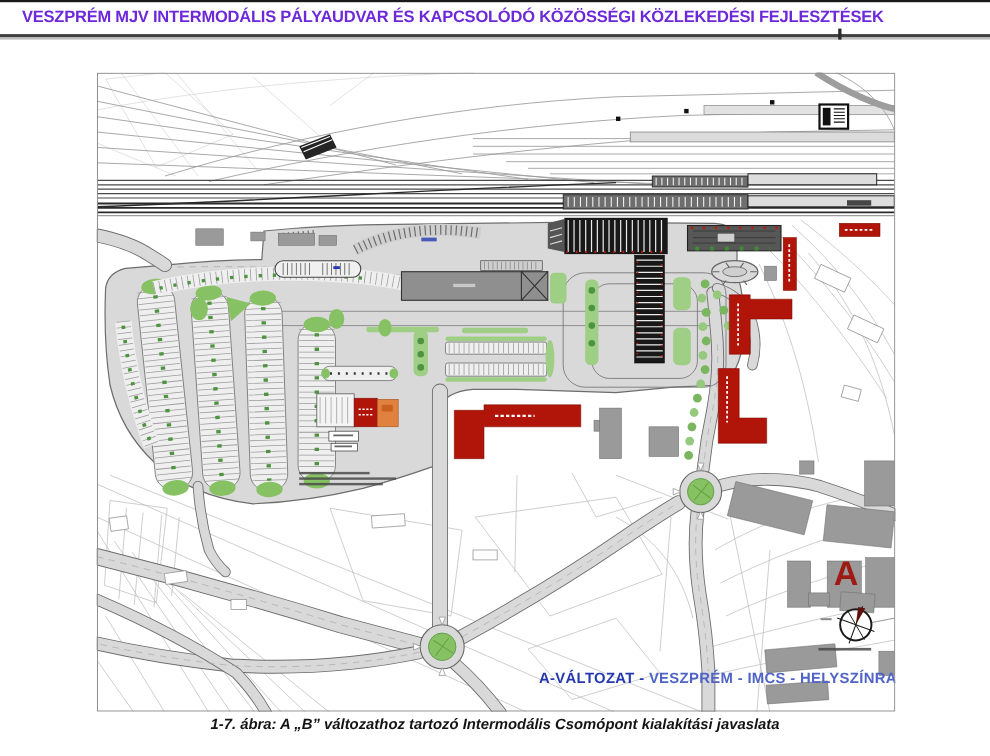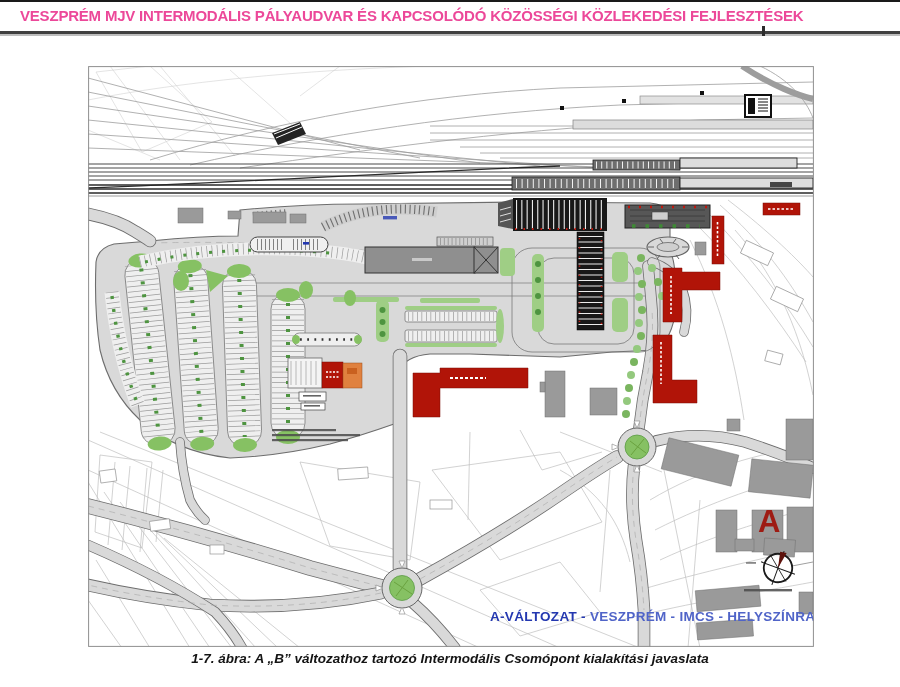--- a/index.html
+++ b/index.html
@@ -5,21 +5,21 @@
   :root{
     --c-red:#b11408; --c-orange:#e0813f; --c-green:#86c163; --c-green_light:#9fce85;
     --c-tree:#4e9440; --c-road:#d9d9d9; --c-label_blue:#2438b0; --c-label_blue2:#5064c8;
     --c-marker:#9e1b13;
   }
   html,body{margin:0;padding:0;background:#fff;width:900px;height:687px;overflow:hidden;
     font-family:"Liberation Sans",sans-serif;}
   .page{position:relative;width:900px;height:687px;background:#fff;}
   .topline{position:absolute;left:0;top:0;width:900px;height:2px;background:#1a1a1a;}
   .doc-title{position:absolute;left:20px;top:7px;width:860px;font-size:15px;font-weight:700;
-    color:#ec4899;letter-spacing:-0.2px;white-space:nowrap;}
+    color:#6d28d9;letter-spacing:-0.2px;white-space:nowrap;}
   .rule{position:absolute;left:0;top:31px;width:900px;height:3px;background:#3f3f3f;}
   .rule2{position:absolute;left:0;top:34px;width:900px;height:2px;background:#bdbdbd;}
   .rule-tick{position:absolute;left:762px;top:26px;width:3px;height:10px;background:#2c2c2c;}
   .figure{position:absolute;left:88px;top:66px;width:726px;height:581px;}
   .caption{position:absolute;left:0;top:651px;width:900px;text-align:center;
     font-size:13.5px;font-weight:700;font-style:italic;color:#141414;}
   svg{display:block;}
   
   .cad{stroke:#bfbfbf;stroke-width:.7;fill:none;}
   .cad2{stroke:#d2d2d2;stroke-width:.6;fill:none;}

